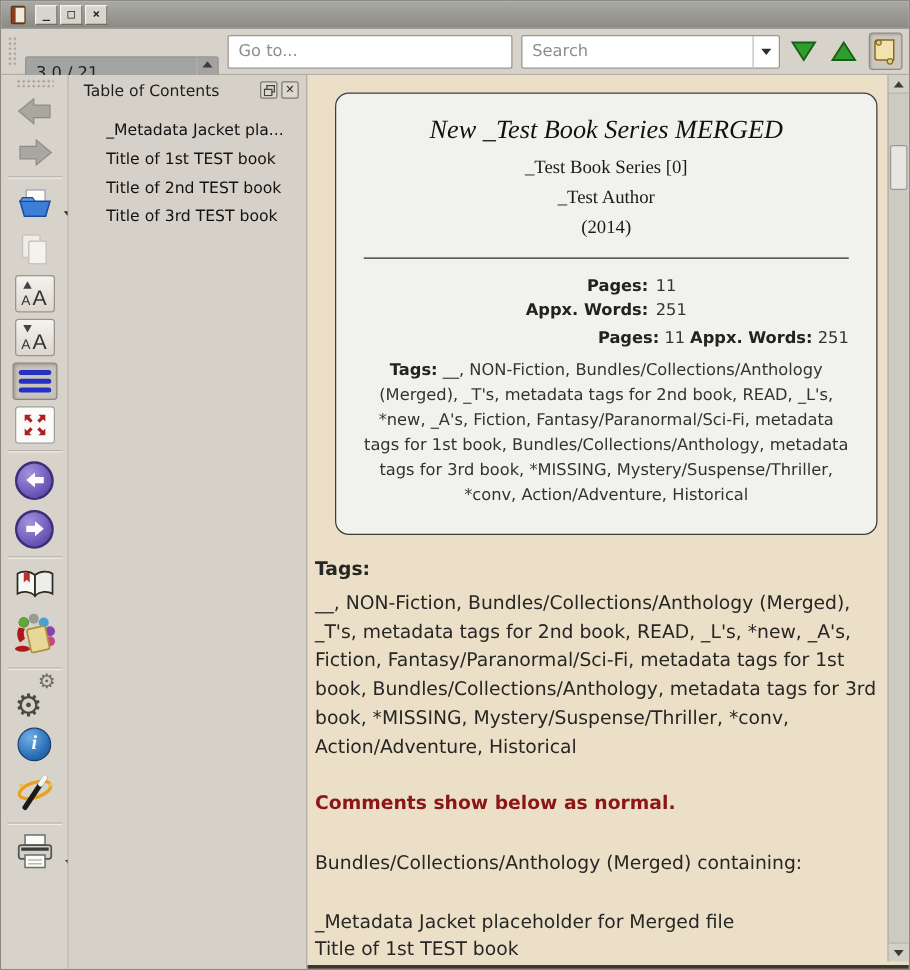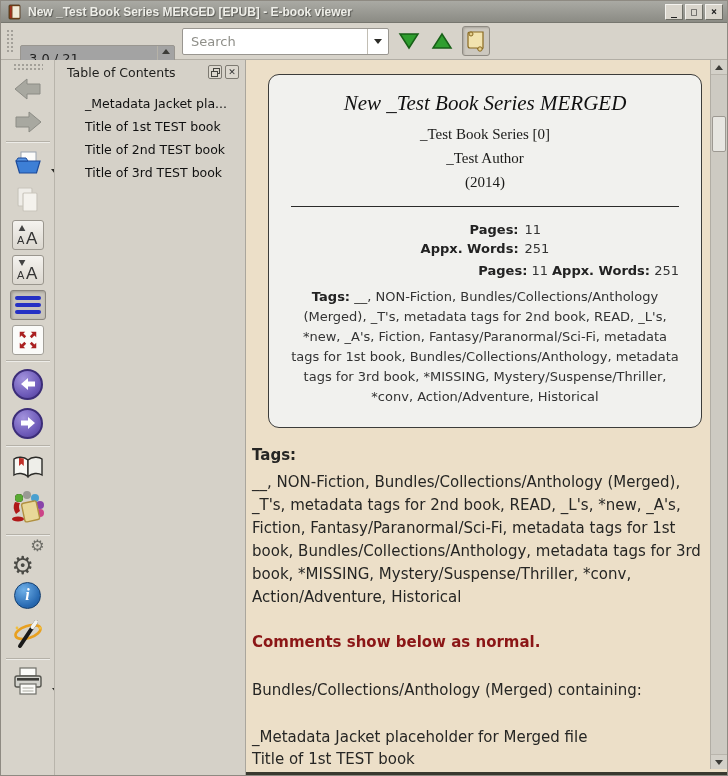--- a/index.html
+++ b/index.html
@@ -98,41 +98,41 @@
 <body>
 
 <div class="window">
 
   <div class="titlebar">
     <svg class="app-icon" viewBox="0 0 16 16">
       <rect x="2" y="1" width="11" height="14" rx="1" fill="#7a4a1e" stroke="#4a2c10" stroke-width="0.8"></rect>
       <rect x="5.5" y="2.2" width="7" height="11.6" fill="#f0ead8"></rect>
       <rect x="3" y="2" width="1.6" height="12" fill="#a33020"></rect>
     </svg>
-    <div class="title-text">New _Test Book Series MERGED [EPUB] - E-book viewer</div>
     <div class="winbtns">
       <div class="winbtn">_</div>
       <div class="winbtn">□</div>
       <div class="winbtn">×</div>
     </div>
   </div>
 
   <div class="toolbar">
     <div class="grip"></div>
     <div class="spinbox">
       <input type="text" value="3.0 / 21" style="">
       <div class="spin-btns">
         <div class="spin-btn">
             <span class="tri-up-s"></span>
           </div>
         <div class="spin-btn">
             <span class="tri-dn-s"></span>
           </div>
       </div>
     </div>
+    <input class="text-field goto" type="text" placeholder="Go to..." style="">
     <div class="combo">
       <input type="text" placeholder="Search" style="">
       <div class="combo-arrow">
           <span class="dd-arrow"></span>
         </div>
     </div>
     <button class="toolbtn">
       <svg width="22" height="18" viewBox="0 0 22 18">
           <polygon points="2,2 20,2 11,16" fill="#2f9e2f" stroke="#176017" stroke-width="1.5"></polygon>
         </svg>

